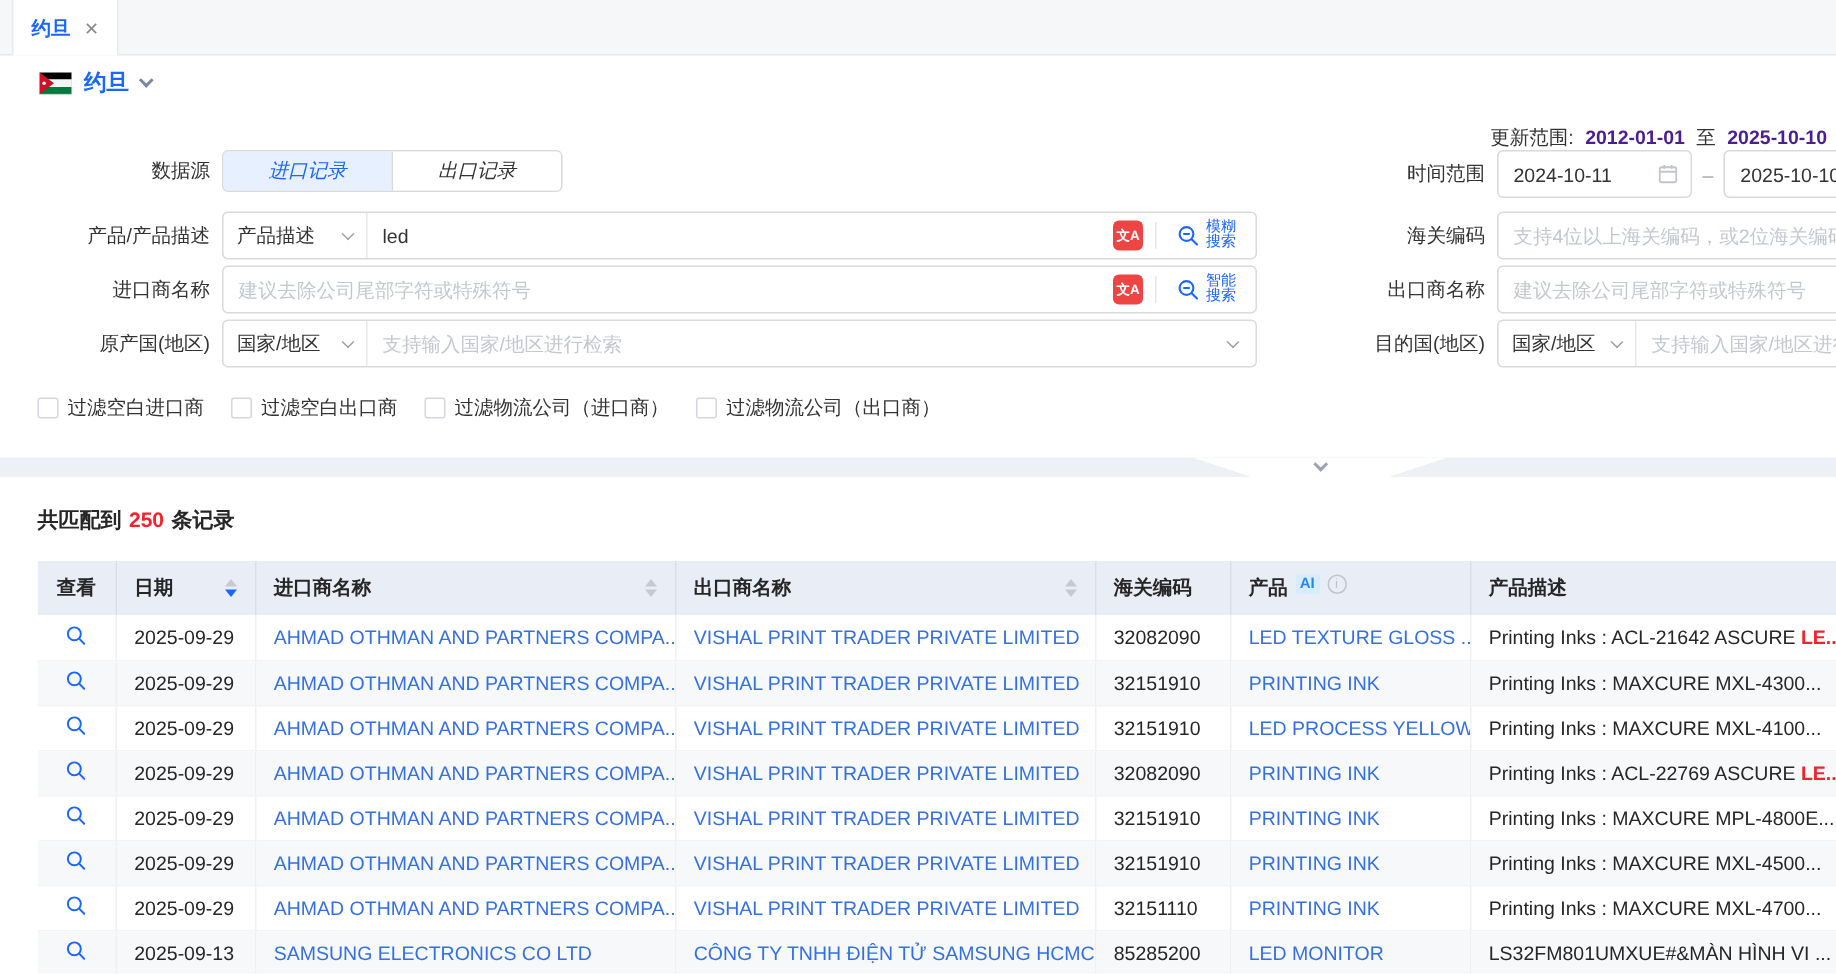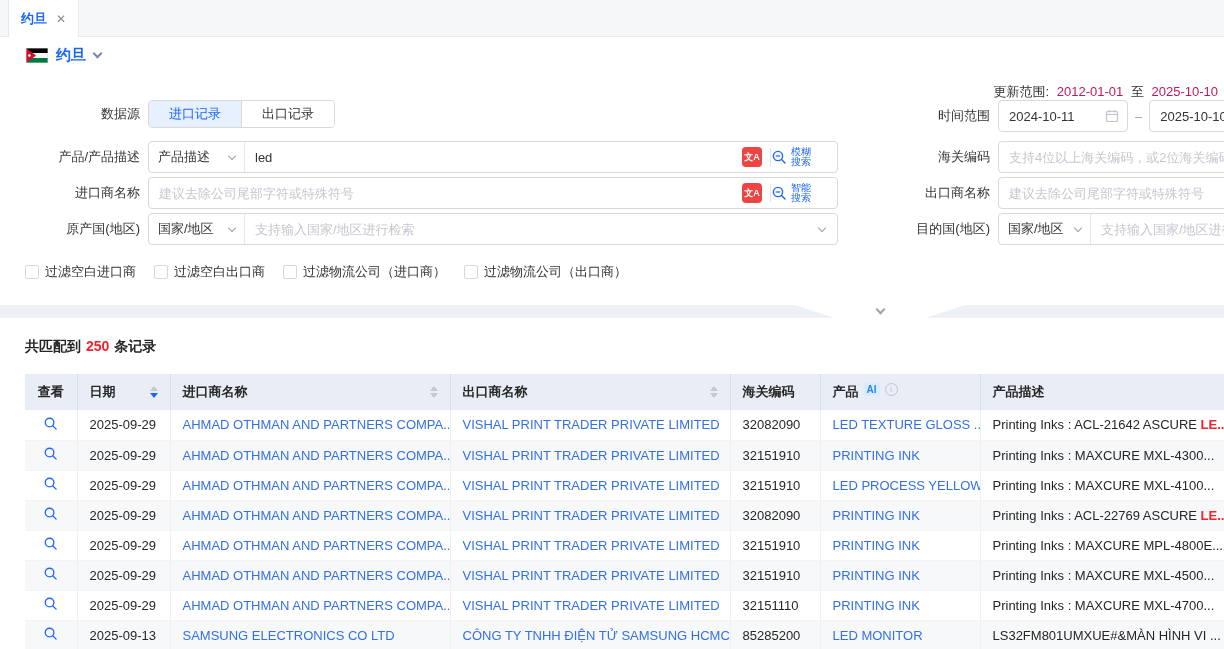--- a/index.html
+++ b/index.html
@@ -13,40 +13,40 @@
 
   
   .country-row { position:absolute; top:46px; left:26px; display:flex; align-items:center; gap:8px; }
   .flag { display:inline-block; line-height:0; }
   .country-name { color:#1a66ff; font-weight:700; font-size:15px; }
   .chev { display:inline-block; width:7px; height:7px; border-right:2px solid #7c86a2; border-bottom:2px solid #7c86a2; transform:rotate(45deg); margin-top:-4px; }
   .chev-sm { width:6px; height:6px; border-width:1.5px; border-color:#9aa0ab; margin-top:-2px; }
 
   
   .update-range { position:absolute; top:83px; right:2px; font-size:13px; color:#333; white-space:nowrap; }
-  .update-range .orange { color:#be185d; font-weight:400; margin:0 4px; }
+  .update-range .orange { color:#4c1d95; font-weight:700; margin:0 4px; }
 
   
   .frow { position:absolute; display:flex; align-items:center; }
   .frow .flabel { width:148px; text-align:right; padding-right:8px; color:#333; white-space:nowrap; }
   .frow-right { left:850px; }
   .frow-right .flabel { width:148px; }
 
   .seg-group { display:flex; height:28px; border:1px solid #d9d9d9; border-radius:4px; overflow:hidden; background:#fff; }
-  .seg { padding:0 20px; display:flex; align-items:center; color:#333; background:#fff; cursor:pointer; }
+  .seg { padding:0 30px; display:flex; align-items:center; color:#333; background:#fff; cursor:pointer;font-style:italic; }
   .seg.active { background:#e6f0ff; color:#1a66ff; }
   .seg + .seg { border-left:1px solid #d9d9d9; }
 
   .fieldbox { display:flex; align-items:center; height:32px; border:1px solid #d9d9d9; border-radius:4px; background:#fff; }
   .fieldbox .fb-select { width:96px; height:100%; display:flex; align-items:center; justify-content:space-between; padding:0 9px; border-right:1px solid #e8e8e8; color:#333; cursor:pointer; white-space:nowrap; }
   .fieldbox input { flex:1; min-width:0; border:none; outline:none; height:100%; padding:0 10px; font-size:13px; color:#333; font-family:inherit; background:transparent; }
   .fieldbox input::placeholder { color:#c3c7cf; }
   .trans-icon { flex:none; width:20px; height:20px; border-radius:4px; background:#ef4444; color:#fff; font-size:9px; font-weight:700; display:flex; align-items:center; justify-content:center; margin-right:8px; letter-spacing:0; cursor:pointer; }
   .vsep { flex:none; width:1px; height:18px; background:#e3e5e9; }
-  .fuzzy-btn { flex:none; width:66px; height:100%; display:flex; align-items:center; justify-content:flex-start; gap:4px; cursor:pointer; }
+  .fuzzy-btn { flex:none; width:66px; height:100%; display:flex; align-items:center; justify-content:center; gap:4px; cursor:pointer; }
   .fuzzy-btn .txt { display:flex; flex-direction:column; font-size:10px; line-height:10px; color:#1a66ff; }
   .box-690 { width:690px; }
   .date-input { width:130px; justify-content:space-between; padding-right:8px; }
   .date-input input { padding-right:4px; }
   .date-dash { color:#9aa0ab; margin:0 7px; }
 
   
   .cb-row { position:absolute; top:263px; left:25px; display:flex; gap:18px; align-items:center; }
   .cb-item { display:flex; align-items:center; gap:6px; cursor:pointer; white-space:nowrap; }
   .cb-box { width:14px; height:14px; border:1px solid #d4d7dd; border-radius:2px; background:#fff; }

